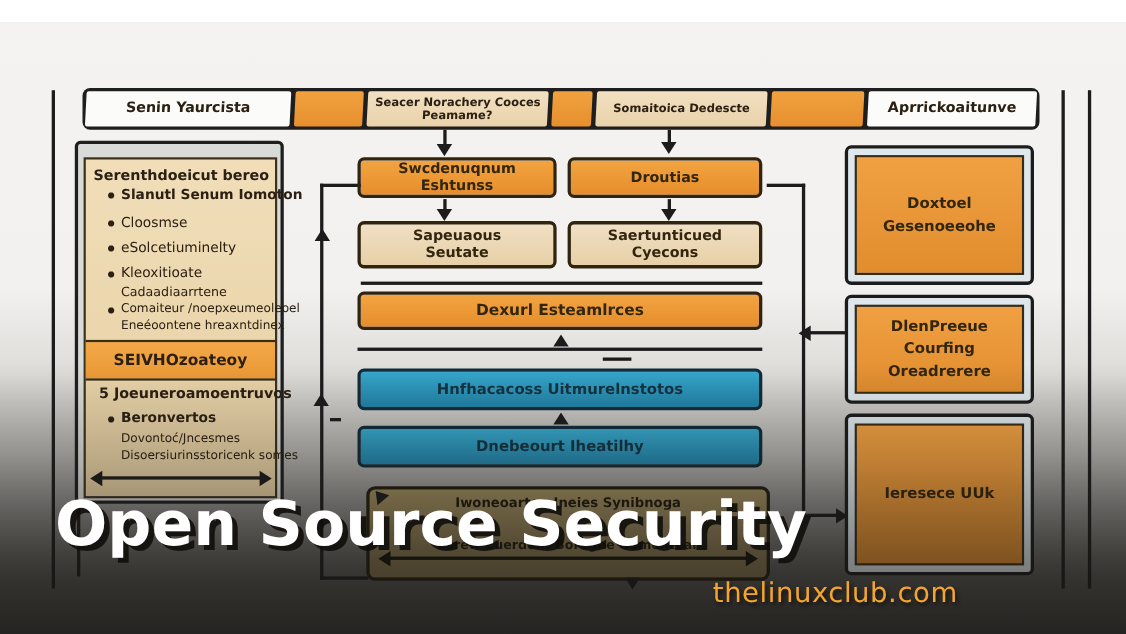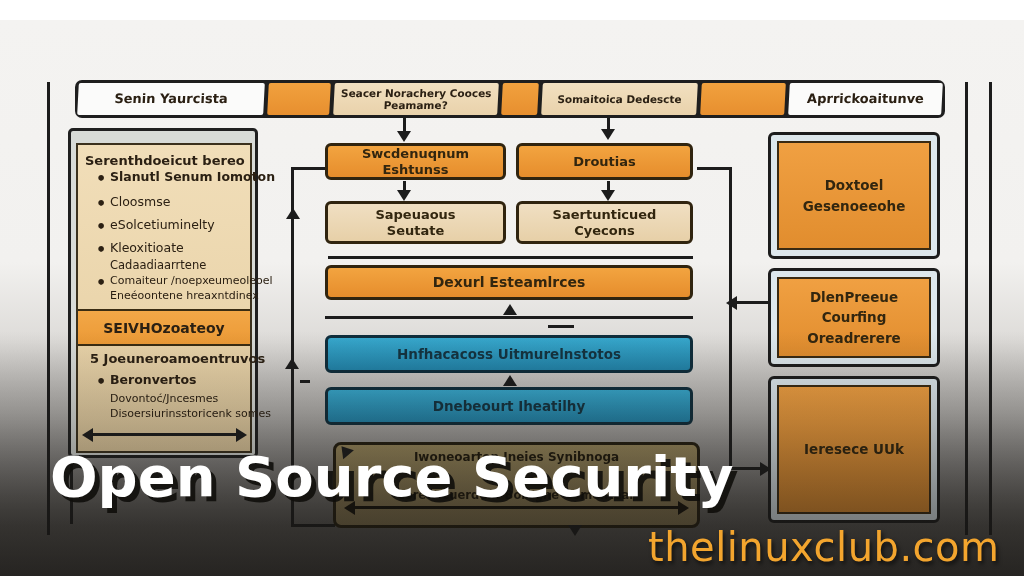--- a/index.html
+++ b/index.html
@@ -33,21 +33,21 @@
   .sb-inner{position:absolute;left:5px;top:12px;width:176px;height:310px;background:linear-gradient(180deg,#F1DEB9,#E5CEA1);border:2px solid #3b311d;box-sizing:border-box;}
   .sb-line{position:absolute;color:#2b2013;white-space:nowrap;}
   .sb-dot{position:absolute;color:#2b2013;font-weight:bold;}
   .sb-band{position:absolute;left:0;top:164px;width:172px;height:33px;background:linear-gradient(180deg,#F2A747,#EC9A36);border-top:2px solid #3a2c12;border-bottom:2px solid #3a2c12;display:flex;align-items:center;justify-content:center;font-weight:bold;font-size:14px;color:#2b2013;}
   .sb-arrow-line{position:absolute;left:12px;top:288px;width:148px;height:3px;background:#1c1c1c;}
   
   .panel{position:absolute;box-sizing:border-box;background:#dde7ec;border:3px solid #1c1c1c;border-radius:6px;z-index:6;}
   .panel-inner{position:absolute;left:6px;top:6px;right:6px;bottom:6px;background:linear-gradient(180deg,#F0A042,#E18D2E);border:2.5px solid #3a2a12;display:flex;flex-direction:column;align-items:center;justify-content:center;text-align:center;font-weight:bold;color:#32260f;font-size:13.5px;line-height:1.5;}
   
   .big-title{position:absolute;left:50px;top:424px;z-index:40;color:#ffffff;font-size:56px;font-weight:bold;letter-spacing:0px;text-shadow:5px 5px 0 rgba(16,14,11,0.9);white-space:nowrap;}
-  .watermark{position:absolute;left:648px;top:504px;z-index:40;font-size:40px;letter-spacing:0.5px;text-shadow:2px 3px 4px rgba(0,0,0,0.65);white-space:nowrap;}
+  .watermark{position:absolute;left:648px;top:504px;z-index:40;font-size:25px;letter-spacing:0.5px;text-shadow:2px 3px 4px rgba(0,0,0,0.65);white-space:nowrap;}
   .olive-label{position:absolute;left:0;right:0;top:5px;text-align:center;font-size:12px;font-weight:bold;color:#1f190c;}
   .olive-arrow-label{position:absolute;left:0;right:0;bottom:22px;text-align:center;font-size:11.5px;font-weight:bold;color:#1f190c;}
   .olive-arrow-line{position:absolute;left:16px;right:16px;bottom:16px;height:3px;background:#15120a;}
 </style>
 </head>
 <body>
 
 <div class="canvas">
 
   <div class="vline" style="left:47px;top:62px;width:3px;height:453px;"></div>

